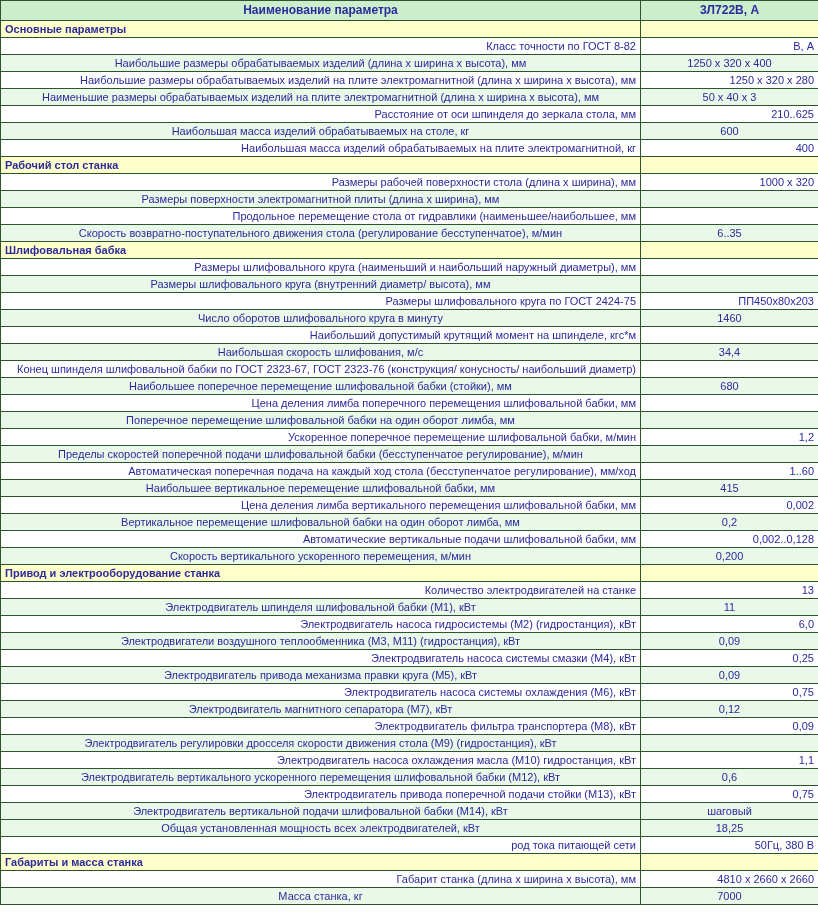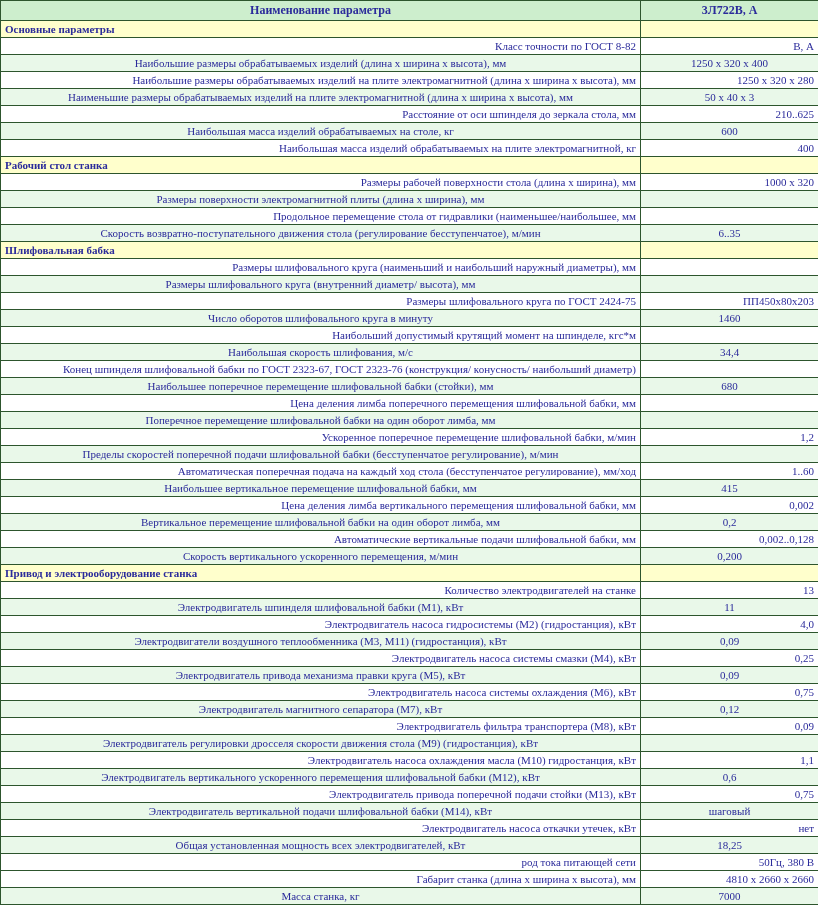--- a/index.html
+++ b/index.html
@@ -9,21 +9,21 @@
     --row-alt-bg:#e9f8e9;
     --border-color:#2d552d;
     --text-color:#2b2b9b;
   }
   html,body{margin:0;padding:0;background:#fff;}
   .specs-wrap{width:818px;}
   table.specs{
     width:818px;
     border-collapse:collapse;
     table-layout:fixed;
-    font-family:Liberation Serif, serif;
+    font-family:Liberation Sans, sans-serif;
     font-size:11px;
     color:var(--text-color);
   }
   table.specs col.c-name{width:640px;}
   table.specs col.c-value{width:178px;}
   table.specs th, table.specs td{
     border:1px solid var(--border-color);
     padding:0 4px;
     height:16px;
     line-height:16px;
@@ -199,21 +199,21 @@
         <tr class="row-plain">
           <td class="name-cell">Количество электродвигателей на станке</td>
           <td class="value-cell">13</td>
         </tr>
         <tr class="row-alt">
           <td class="name-cell">Электродвигатель шпинделя шлифовальной бабки (М1), кВт</td>
           <td class="value-cell">11</td>
         </tr>
         <tr class="row-plain">
           <td class="name-cell">Электродвигатель насоса гидросистемы (М2) (гидростанция), кВт</td>
-          <td class="value-cell">4,0</td>
+          <td class="value-cell">6,0</td>
         </tr>
         <tr class="row-alt">
           <td class="name-cell">Электродвигатели воздушного теплообменника (М3, М11) (гидростанция), кВт</td>
           <td class="value-cell">0,09</td>
         </tr>
         <tr class="row-plain">
           <td class="name-cell">Электродвигатель насоса системы смазки (М4), кВт</td>
           <td class="value-cell">0,25</td>
         </tr>
         <tr class="row-alt">
@@ -245,31 +245,31 @@
           <td class="value-cell">0,6</td>
         </tr>
         <tr class="row-plain">
           <td class="name-cell">Электродвигатель привода поперечной подачи стойки (М13), кВт</td>
           <td class="value-cell">0,75</td>
         </tr>
         <tr class="row-alt">
           <td class="name-cell">Электродвигатель вертикальной подачи шлифовальной бабки (М14), кВт</td>
           <td class="value-cell">шаговый</td>
         </tr>
-        <tr class="row-plain">
-          <td class="name-cell">Электродвигатель насоса откачки утечек, кВт</td>
-          <td class="value-cell">нет</td>
-        </tr>
         <tr class="row-alt">
           <td class="name-cell">Общая установленная мощность всех электродвигателей, кВт</td>
           <td class="value-cell">18,25</td>
         </tr>
         <tr class="row-plain">
           <td class="name-cell">род тока питающей сети</td>
           <td class="value-cell">50Гц, 380 В</td>
+        </tr>
+        <tr class="section-row">
+          <td class="name-cell">Габариты и масса станка</td>
+          <td class="value-cell"></td>
         </tr>
         <tr class="row-plain">
           <td class="name-cell">Габарит станка (длина х ширина х высота), мм</td>
           <td class="value-cell">4810 х 2660 х 2660</td>
         </tr>
         <tr class="row-alt">
           <td class="name-cell">Масса станка, кг</td>
           <td class="value-cell">7000</td>
         </tr>
       </tbody>

